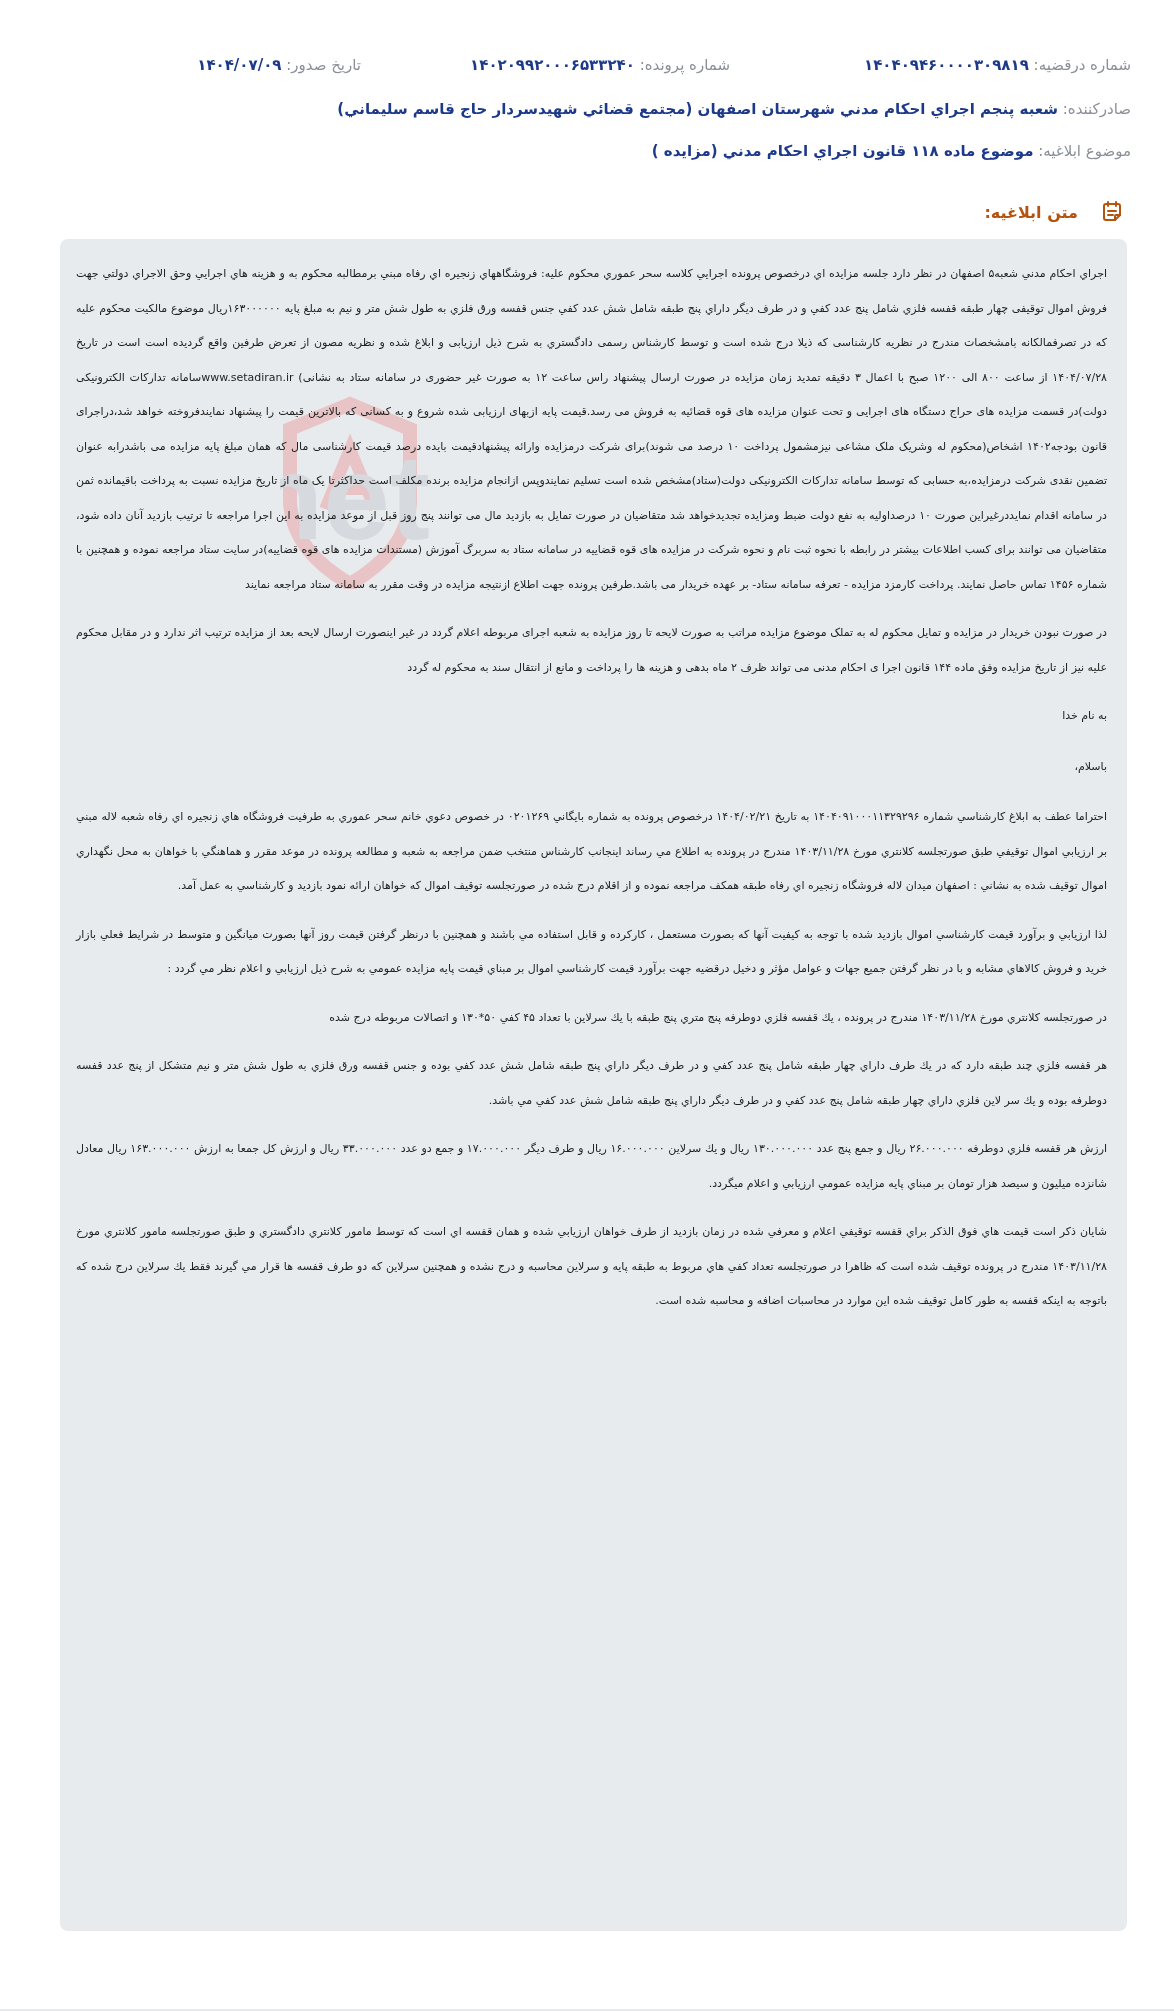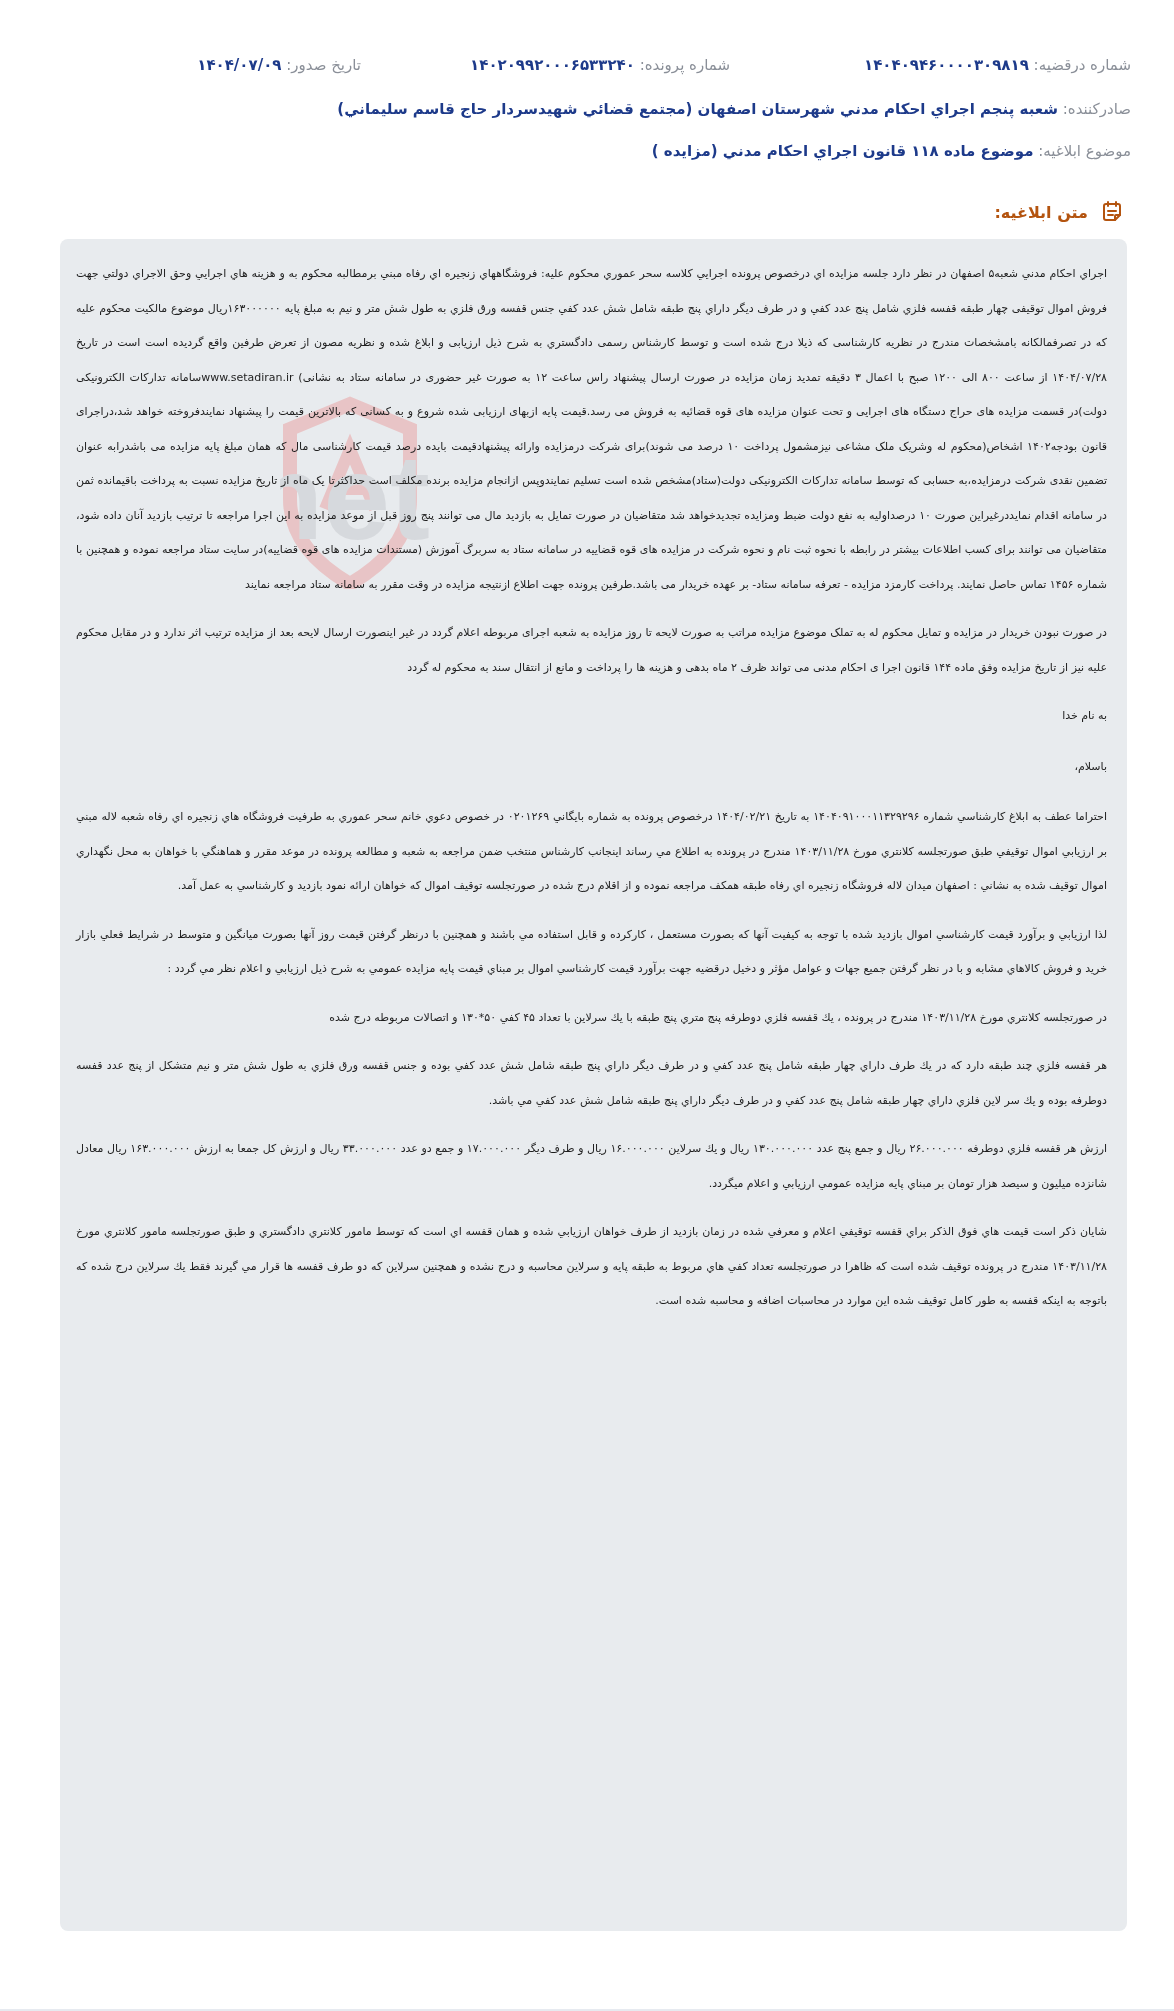--- a/index.html
+++ b/index.html
@@ -33,21 +33,21 @@
     #cell-date { right: 770px; text-align: right; }
     #row2 { top: 100px; }
     #row3 { top: 142px; }
 
     .section-title {
       position: absolute;
       top: 200px;
       right: 50px;
       display: flex;
       align-items: center;
-      gap: 12px;
+      gap: 22px;
       font-size: 16px;
       font-weight: bold;
       color: #b4540f;
     }
     .section-title svg { display: block; }
 
     .content-box {
       position: absolute;
       top: 239px;
       left: 60px;

